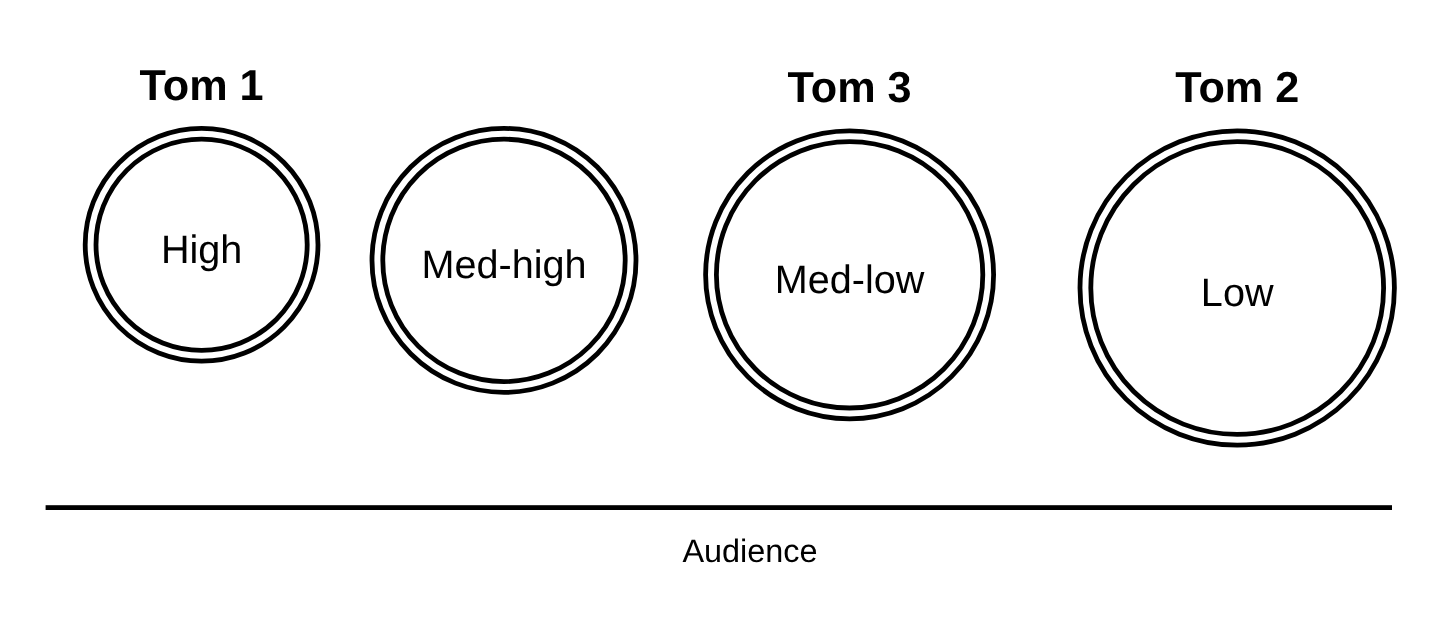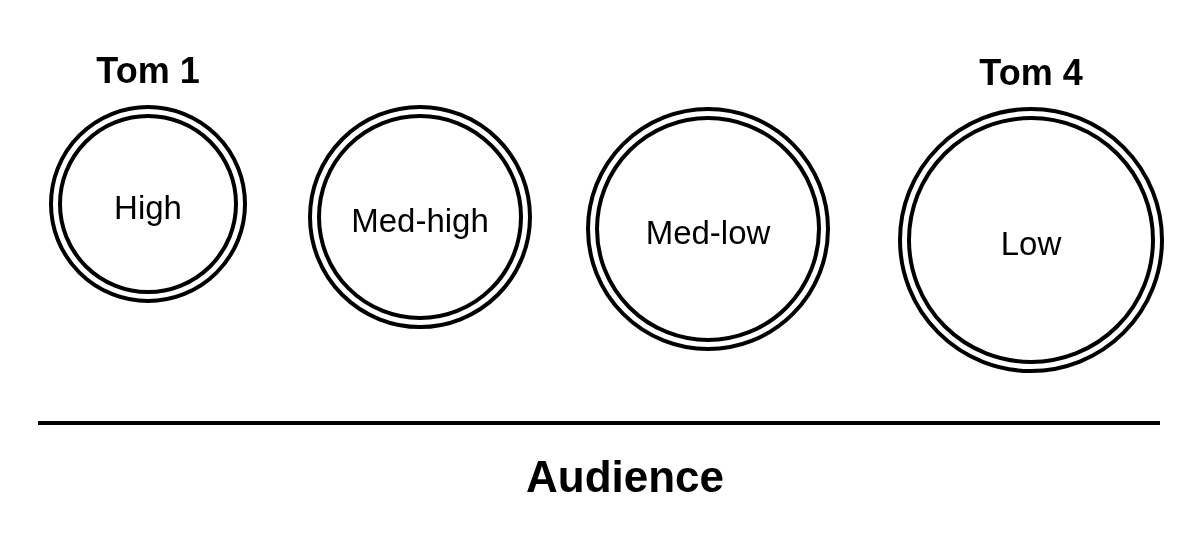--- a/index.html
+++ b/index.html
@@ -12,21 +12,21 @@
     width: 1200px;
     height: 537px;
     background: var(--background, #ffffff);
     color: var(--ink, #000000);
     font-family: "Liberation Sans", "DejaVu Sans", sans-serif;
     overflow: hidden;
   }
 
   
   .tom { position: absolute; }
-  .tom1 { left: 49px;  top: 105px; width: 198px; height: 198px; }
+  .tom1 { left: 69px;  top: 105px; width: 198px; height: 198px; }
   .tom2 { left: 308px; top: 105px; width: 224px; height: 224px; }
   .tom3 { left: 586px; top: 107px; width: 244px; height: 244px; }
   .tom4 { left: 898px; top: 107px; width: 266px; height: 266px; }
 
   .tom-title {
     position: absolute;
     bottom: calc(100% + 14px);
     left: 50%;
     transform: translateX(-50%);
     font-size: 36px;
@@ -63,24 +63,24 @@
     position: absolute;
     left: 38px;
     top: 421px;
     width: 1122px;
     height: 4px;
     background: var(--ink, #000000);
   }
   .audience-label {
     position: absolute;
     left: 625px;
-    top: 452px;
+    top: 434px;
     transform: translateX(-50%);
-    font-size: 44px;
-    font-weight: bold;
+    font-size: 27px;
+    font-weight: normal;
     line-height: 50px;
     white-space: nowrap;
   }
 </style>
 </head>
 <body>
 
 <div class="canvas">
 
   <div class="tom tom1">
@@ -94,29 +94,30 @@
 
   <div class="tom tom2">
     <div class="drum-rim">
       <div class="drum-head">
         <span class="pitch-label">Med-high</span>
       </div>
     </div>
   </div>
 
   <div class="tom tom3">
+    <div class="tom-title">Tom 3</div>
     <div class="drum-rim">
       <div class="drum-head">
         <span class="pitch-label">Med-low</span>
       </div>
     </div>
   </div>
 
   <div class="tom tom4">
-    <div class="tom-title">Tom 4</div>
+    <div class="tom-title">Tom 2</div>
     <div class="drum-rim">
       <div class="drum-head">
         <span class="pitch-label">Low</span>
       </div>
     </div>
   </div>
 
   <div class="audience-line"></div>
   <div class="audience-label">Audience</div>
 

